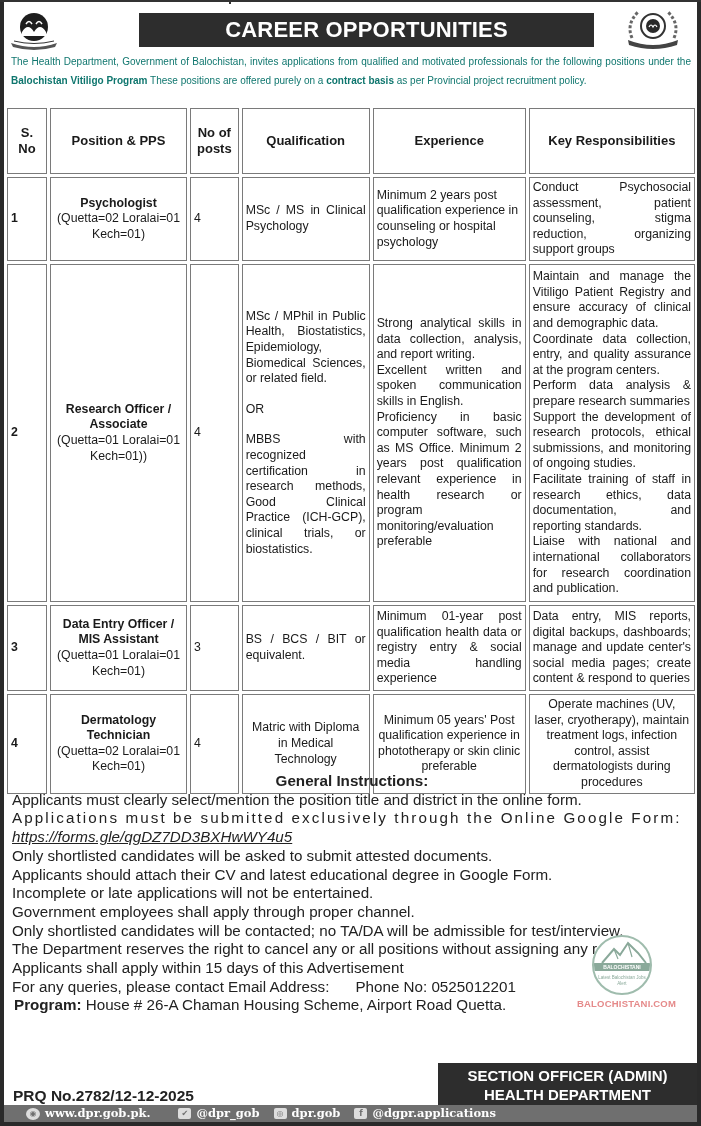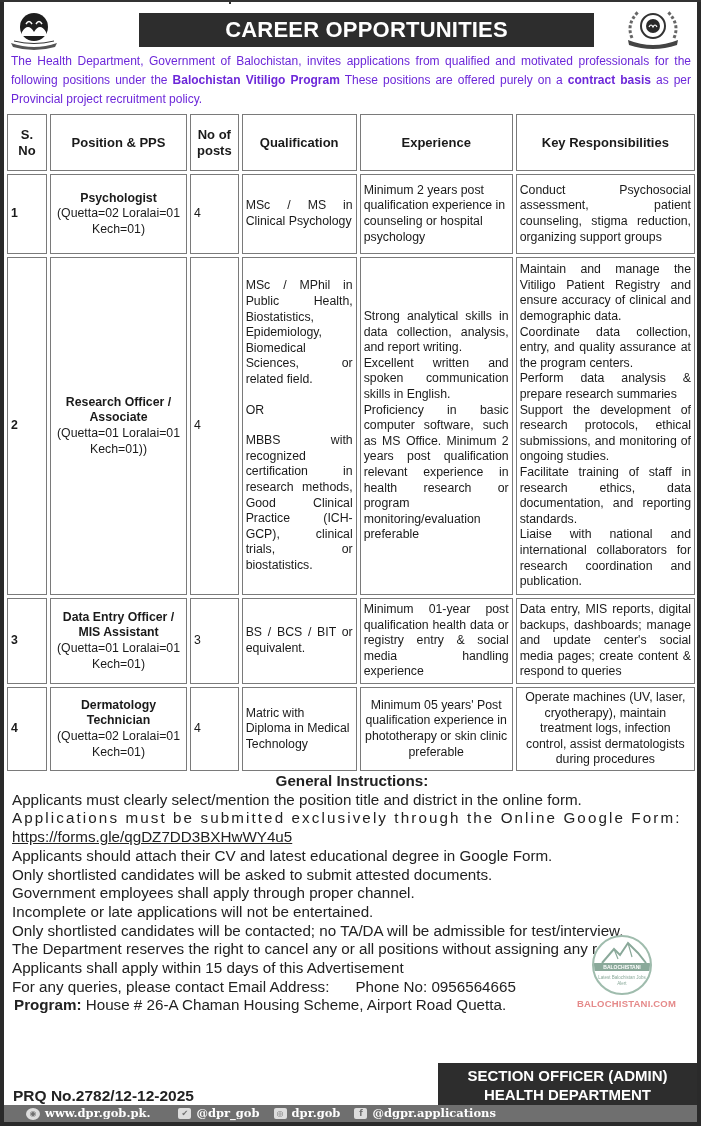--- a/index.html
+++ b/index.html
@@ -12,41 +12,41 @@
   .top-rule .tick { position:absolute; left:229px; top:0; width:2px; height:4px; background:#333; }
   .top-rule .seg2 { position:absolute; left:231px; top:0; width:470px; height:2px; background:#333; }
 
   .logo { position: absolute; }
   .logo-left { left: 8px; top: 10px; width: 52px; height: 42px; }
   .logo-right { left: 622px; top: 8px; width: 62px; height: 42px; }
 
   .title-bar { position: absolute; left: 131px; top: 13px; width: 455px; height: 34px; background: #2d2d2d; color: #fff;
     font-weight: bold; font-size: 22px; text-align: center; line-height: 34px; letter-spacing: 0.2px; margin-left: 8px; }
 
-  .intro { position: absolute; left: 11px; top: 52px; width: 680px; font-size: 12px; line-height: 19px; color: #6d28d9; text-align: justify; }
+  .intro { position: absolute; left: 11px; top: 52px; width: 680px; font-size: 10px; line-height: 19px; color: #0f766e; text-align: justify; }
   .intro b { font-weight: bold; }
 
-  table.jobs { position: absolute; left: 4px; top: 111px; width: 694px; border-collapse: separate; border-spacing: 3px; font-size: 12.3px; line-height: 15.6px; }
+  table.jobs { position: absolute; left: 4px; top: 105px; width: 694px; border-collapse: separate; border-spacing: 3px; font-size: 12.3px; line-height: 15.6px; }
   table.jobs th, table.jobs td { border: 1px solid #7a7a7a; vertical-align: middle; padding: 2px 3px; }
   table.jobs th { font-weight: bold; text-align: center; font-size: 13px; height: 57px; }
   td.sno { font-weight: bold; text-align: left; width: 40px; }
   td.pos { text-align: center; width: 137px; }
   td.pos .pt { font-weight: bold; display: block; }
   td.posts { width: 43px; text-align: left; }
-  td.qual { width: 115px; text-align: justify; }
+  td.qual { width: 128px; text-align: justify; }
   td.exp { width: 153px; text-align: justify; }
   td.resp { text-align: justify; margin-left: 44px; }
   .center { text-align: center !important; }
   .para { display: block; }
   .gap { display: block; height: 15px; }
 
   .instructions { position: absolute; left: 12px; top: 772px; width: 680px; font-size: 15.2px; line-height: 18.7px; color: #222; }
   .instructions .heading { font-weight: bold; text-align: center; }
   .instructions .spread { letter-spacing: 2.1px; text-align: justify; }
-  .instructions .link { text-decoration: underline; color: #222; }
+  .instructions .link { text-decoration: underline; color: #222; font-style: italic; }
   .instructions .contact span.phone { margin-left: 26px; }
   .instructions .address b { font-weight: bold; }
 
   .watermark { position: absolute; left: 577px; top: 935px; width: 90px; text-align: center; }
   .wm-circle { width: 60px; height: 60px; margin: 0 auto; border: 2px solid #9fbcad; border-radius: 50%; position: relative; overflow: hidden; background:#fff; }
   .wm-band { position: absolute; left: 0; top: 26px; width: 100%; height: 8px; background: #8aa99a; color: #fff; font-size: 5px; font-weight: bold; line-height: 8px; }
   .wm-sub { position: absolute; left: 0; top: 38px; width: 100%; font-size: 4.5px; color: #8aa99a; line-height: 6px; }
   .wm-text { font-size: 9.5px; font-weight: bold; color: #e58a8a; margin-top: 3px; letter-spacing: 0.2px; }
 
   .signature { position: absolute; left: 438px; top: 1063px; width: 259px; height: 42px; background: #2d2d2d; color: #fff; font-weight: bold; font-size: 15px; line-height: 19px; text-align: center; padding-top: 3px; }
@@ -93,21 +93,21 @@
 
 <div class="intro">
   <span>The Health Department, Government of Balochistan, invites applications from qualified and motivated professionals for the following positions under the </span><b>Balochistan Vitiligo Program</b><span> These positions are offered purely on a </span><b>contract basis</b><span> as per Provincial project recruitment policy.</span>
 </div>
 
 <table class="jobs">
   <thead>
     <tr>
       <th>S. No</th>
       <th>Position &amp; PPS</th>
-      <th style="line-height:16px;padding:7px 6px;">No of posts</th>
+      <th style="line-height:16px;padding:16px 6px;">No of posts</th>
       <th>Qualification</th>
       <th>Experience</th>
       <th>Key Responsibilities</th>
     </tr>
   </thead>
   <tbody>
 
     <tr style="height:80px;">
       <td class="sno">1</td>
       <td class="pos">
@@ -173,47 +173,47 @@
       </td>
     </tr>
 
     <tr style="height:80px;">
       <td class="sno">4</td>
       <td class="pos">
         <span class="pt">Dermatology Technician</span>
         <span>(Quetta=02 Loralai=01 Kech=01)</span>
       </td>
       <td class="posts">4</td>
-      <td class="qual" style="text-align:left;">
+      <td class="qual" style="text-align:center;">
         <span class="para">Matric with Diploma in Medical Technology</span>
       </td>
       <td class="exp center">
         <span class="para">Minimum 05 years' Post qualification experience in phototherapy or skin clinic preferable</span>
       </td>
       <td class="resp center">
         <span class="para">Operate machines (UV, laser, cryotherapy), maintain treatment logs, infection control, assist dermatologists during procedures</span>
       </td>
     </tr>
   </tbody>
 </table>
 
 <div class="instructions">
   <div class="heading">General Instructions:</div>
   <div>Applicants must clearly select/mention the position title and district in the online form.</div>
   <div class="spread">Applications must be submitted exclusively through the Online Google Form:</div>
   <div><a class="link">https://forms.gle/qgDZ7DD3BXHwWY4u5</a></div>
+  <div>Only shortlisted candidates will be asked to submit attested documents.</div>
   <div>Applicants should attach their CV and latest educational degree in Google Form.</div>
-  <div>Only shortlisted candidates will be asked to submit attested documents.</div>
+  <div>Incomplete or late applications will not be entertained.</div>
   <div>Government employees shall apply through proper channel.</div>
-  <div>Incomplete or late applications will not be entertained.</div>
   <div>Only shortlisted candidates will be contacted; no TA/DA will be admissible for test/interview.</div>
   <div>The Department reserves the right to cancel any or all positions without assigning any reason.</div>
   <div>Applicants shall apply within 15 days of this Advertisement</div>
   <div class="contact">
-    <span>For any queries, please contact Email Address:</span><span class="phone">Phone No: 0956564665</span>
+    <span>For any queries, please contact Email Address:</span><span class="phone">Phone No: 0525012201</span>
   </div>
   <div class="address" style="padding-left:2px;">
     <b>Program:</b><span> House # 26-A Chaman Housing Scheme, Airport Road Quetta.</span>
   </div>
 </div>
 
 <div class="watermark">
   <div class="wm-circle">
     <svg width="60" height="26" viewBox="0 0 60 26" style="position:absolute;left:0;top:2px;">
       <path d="M8 24 L20 10 L26 16 L34 4 L44 14 L52 24" stroke="#8aa99a" stroke-width="2" fill="none"></path>

